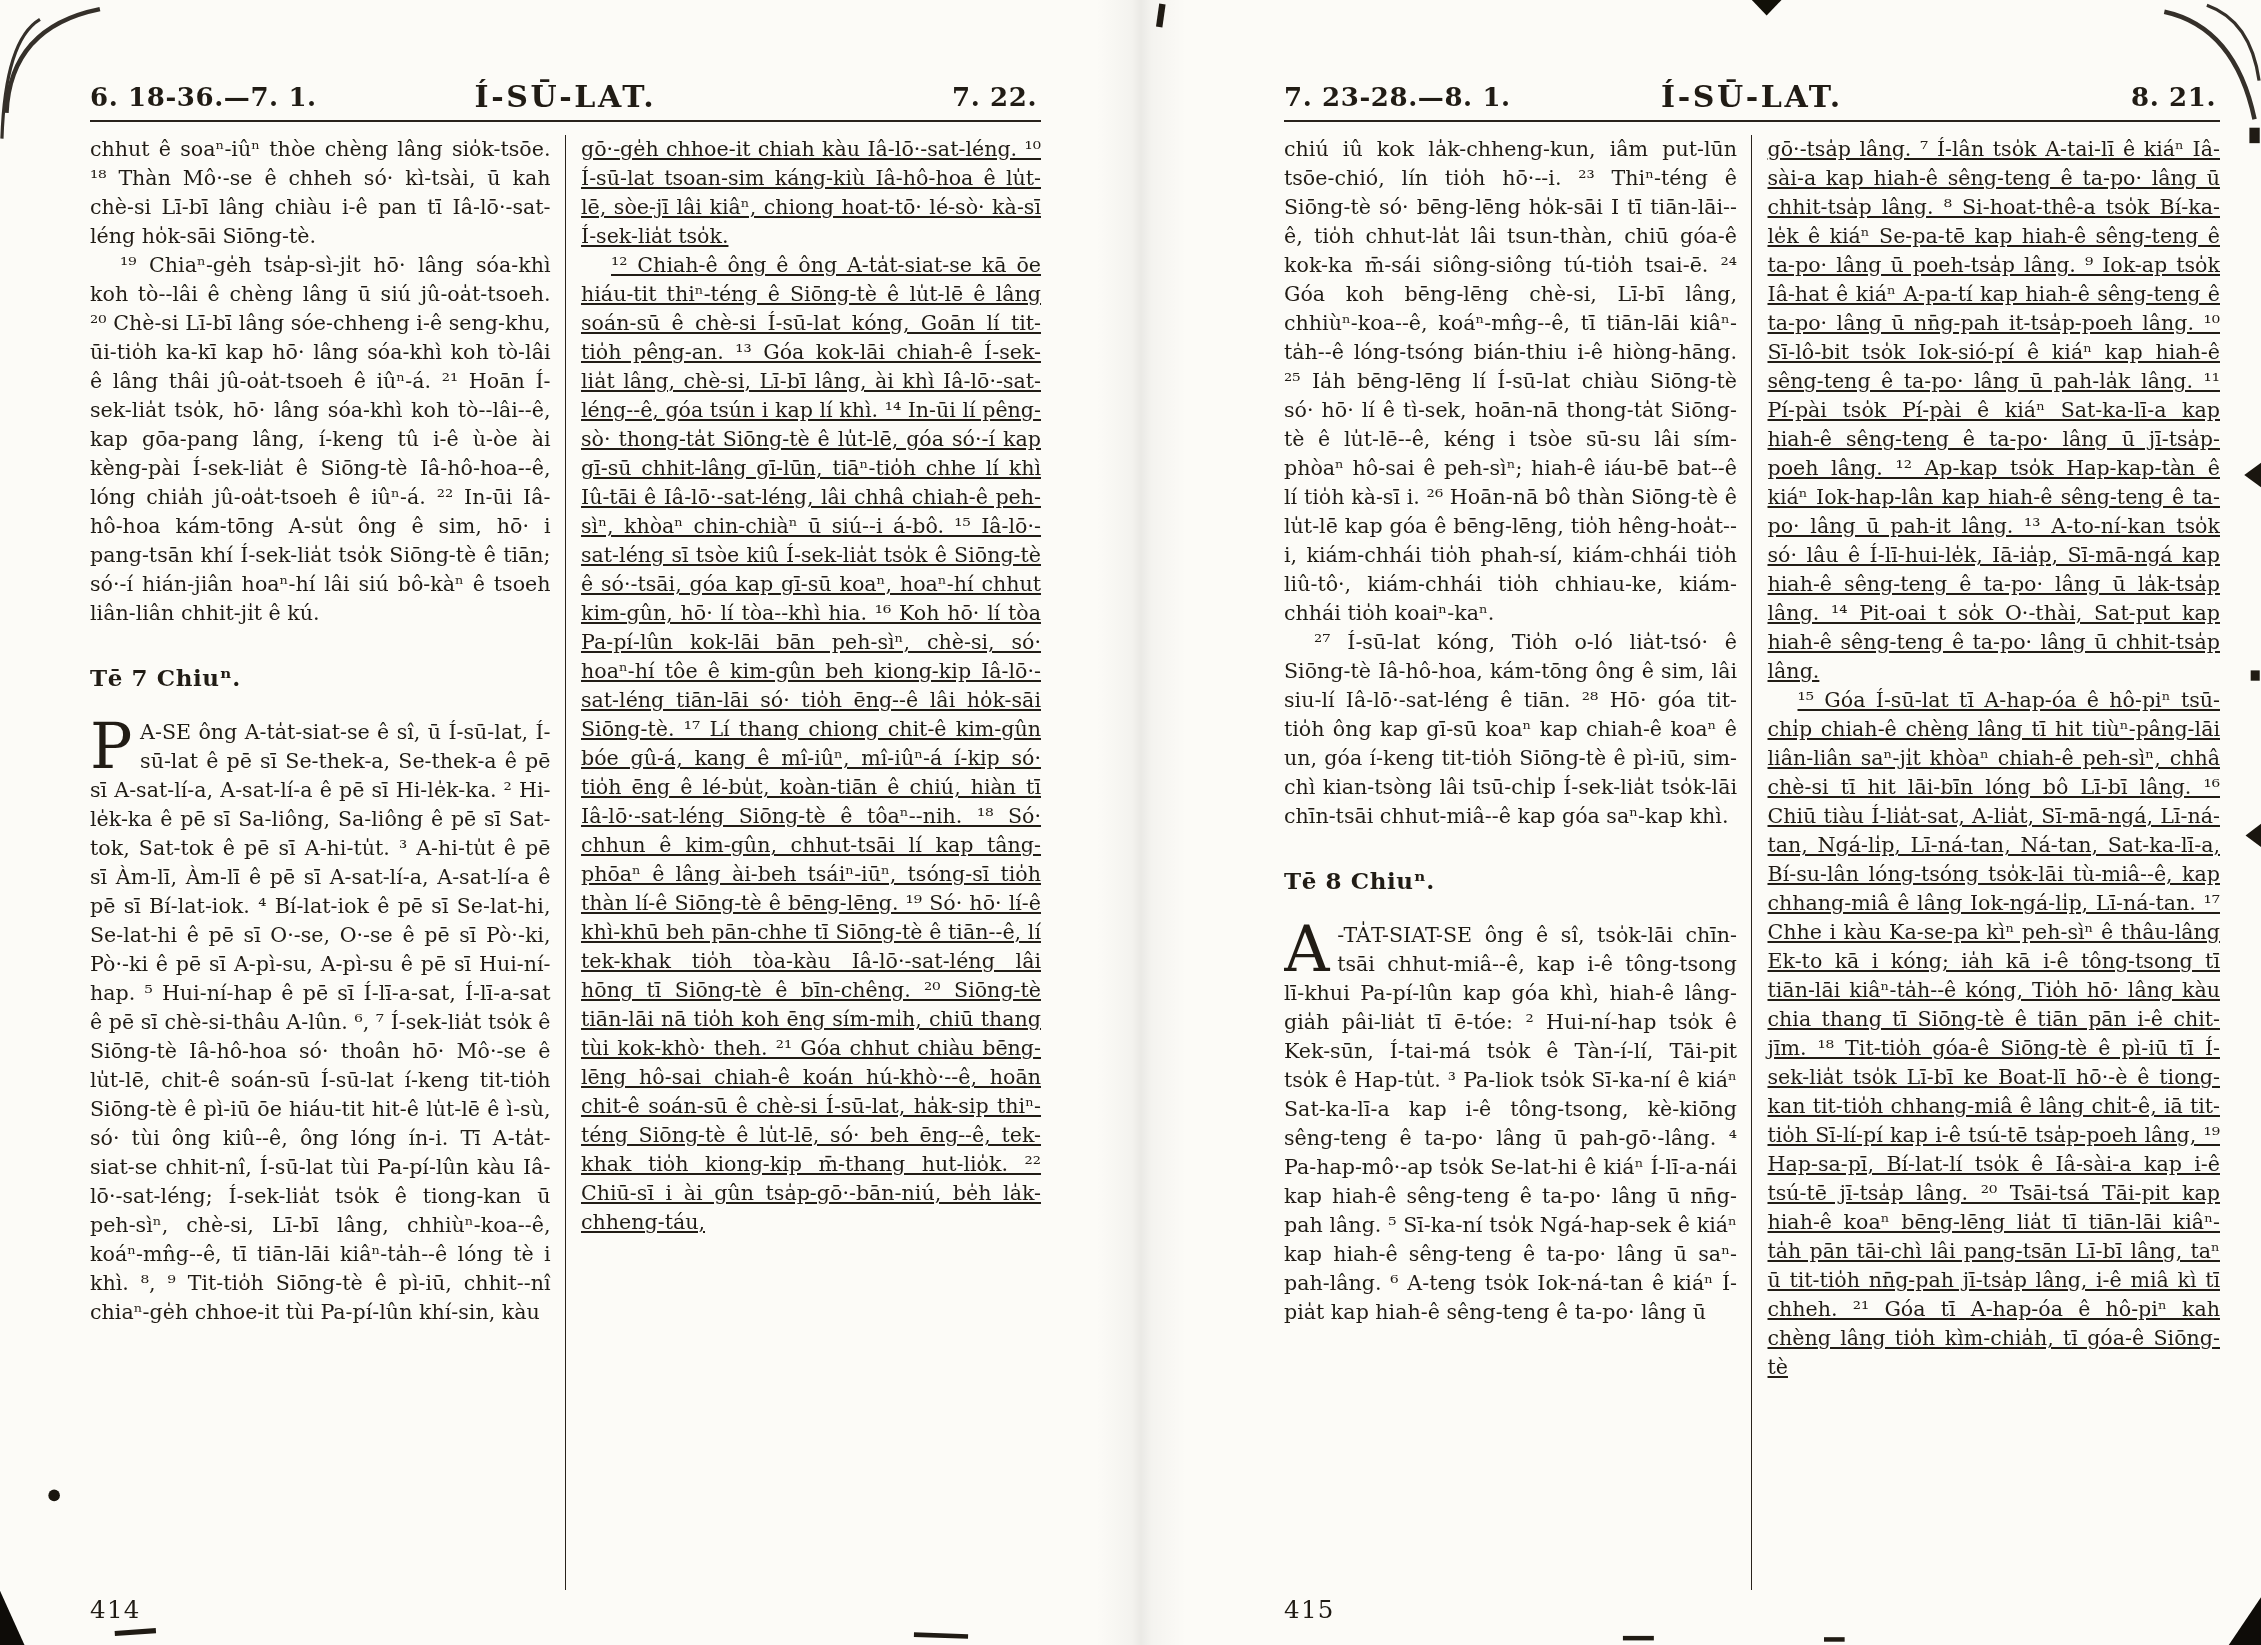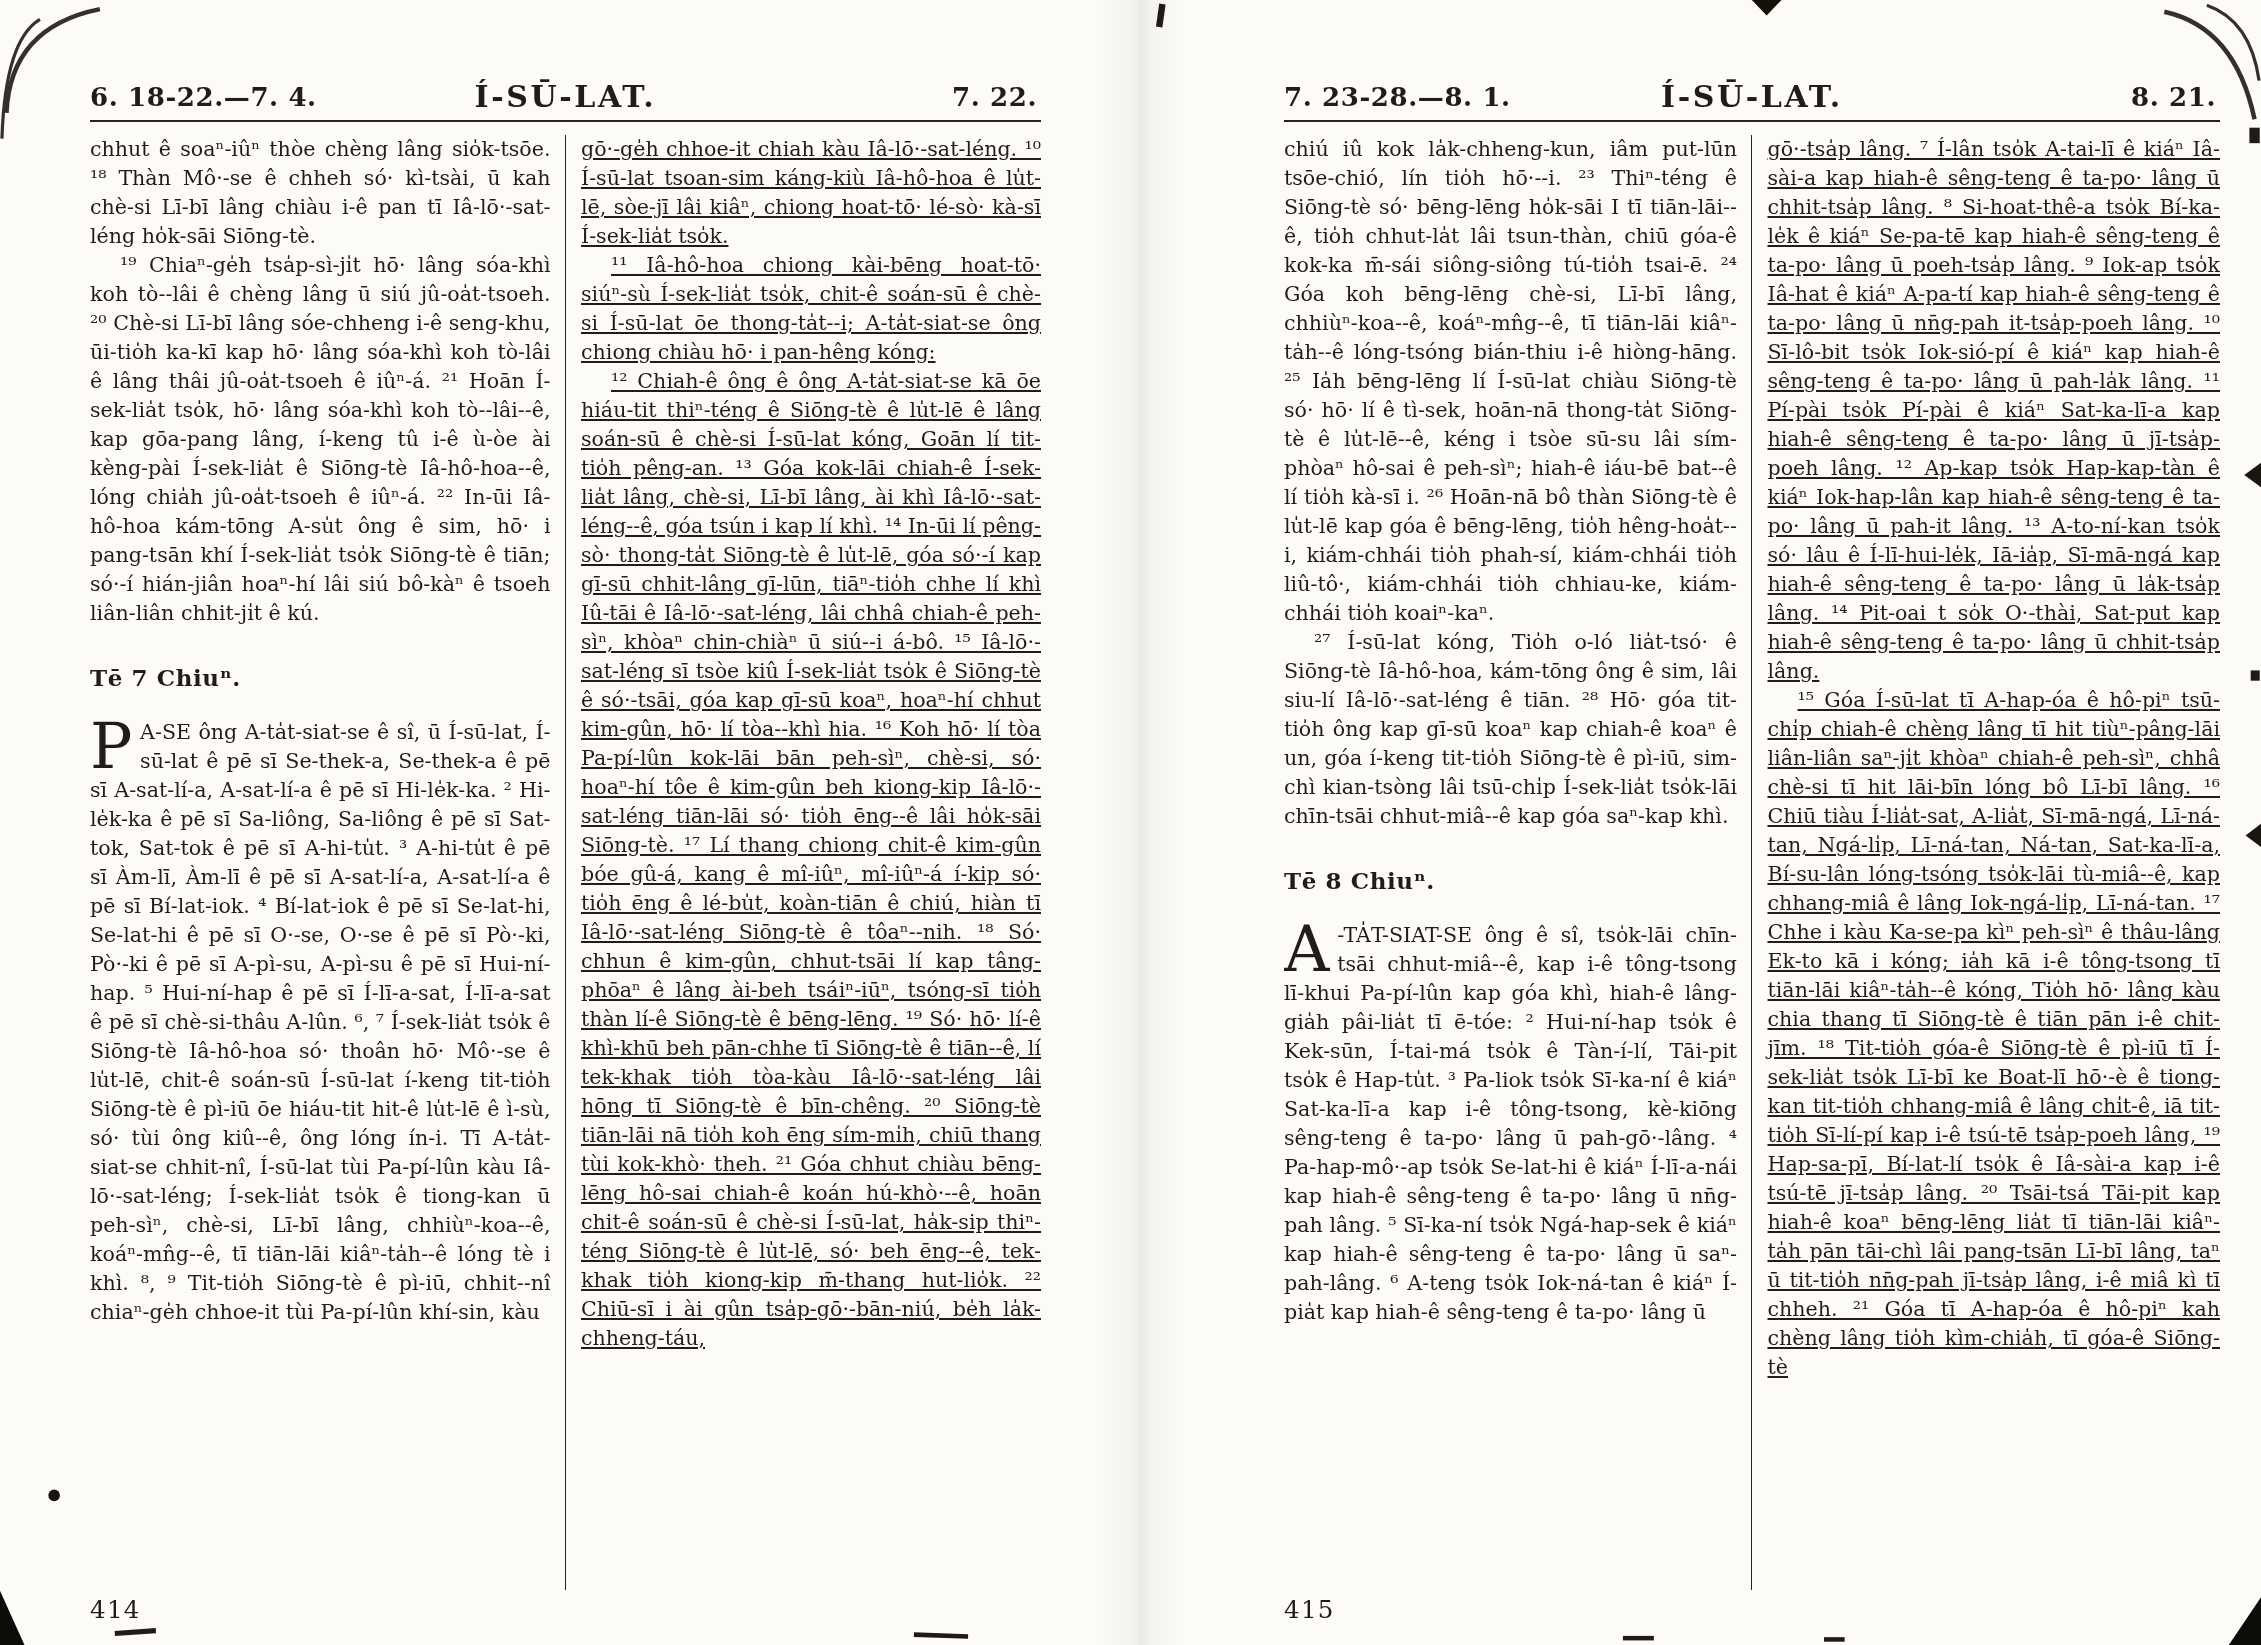--- a/index.html
+++ b/index.html
@@ -59,34 +59,33 @@
   .artifacts { position:absolute; inset:0; width:2261px; height:1645px; pointer-events:none; }
 </style>
 </head>
 <body>
 
 <div class="sheet">
   <div class="gutter-shadow"></div>
 
   <section class="page page-left">
     <header class="running-head">
-      <span class="rh-left">6. 18-22.—7. 4.</span>
+      <span class="rh-left">6. 18-36.—7. 1.</span>
       <span class="rh-center">Í-SŪ-LAT.</span>
       <span class="rh-right">7. 22.</span>
     </header>
     <div class="columns">
       <div class="col col-a">
           <p class="body">chhut ê soaⁿ-iûⁿ thòe chèng lâng sio̍k-tsōe. ¹⁸ Thàn Mô·-se ê chheh só· kì-tsài, ū kah chè-si Lī-bī lâng chiàu i-ê pan tī Iâ-lō·-sat-léng ho̍k-sāi Siōng-tè.</p>
           <p class="body indent">¹⁹ Chiaⁿ-ge̍h tsa̍p-sì-ji̍t hō· lâng sóa-khì koh tò--lâi ê chèng lâng ū siú jû-oa̍t-tsoeh. ²⁰ Chè-si Lī-bī lâng sóe-chheng i-ê seng-khu, ūi-tio̍h ka-kī kap hō· lâng sóa-khì koh tò-lâi ê lâng thâi jû-oa̍t-tsoeh ê iûⁿ-á. ²¹ Hoān Í-sek-lia̍t tso̍k, hō· lâng sóa-khì koh tò--lâi--ê, kap gōa-pang lâng, í-keng tû i-ê ù-òe ài kèng-pài Í-sek-lia̍t ê Siōng-tè Iâ-hô-hoa--ê, lóng chia̍h jû-oa̍t-tsoeh ê iûⁿ-á. ²² In-ūi Iâ-hô-hoa kám-tōng A-su̍t ông ê sim, hō· i pang-tsān khí Í-sek-lia̍t tso̍k Siōng-tè ê tiān; só·-í hián-jiân hoaⁿ-hí lâi siú bô-kàⁿ ê tsoeh liân-liân chhit-ji̍t ê kú.</p>
           <h2 class="heading">Tē 7 Chiuⁿ.</h2>
           <p class="body"><span class="dc">P</span>A-SE ông A-ta̍t-siat-se ê sî, ū Í-sū-lat, Í-sū-lat ê pē sī Se-thek-a, Se-thek-a ê pē sī A-sat-lí-a, A-sat-lí-a ê pē sī Hi-le̍k-ka. ² Hi-le̍k-ka ê pē sī Sa-liông, Sa-liông ê pē sī Sat-tok, Sat-tok ê pē sī A-hi-tu̍t. ³ A-hi-tu̍t ê pē sī Àm-lī, Àm-lī ê pē sī A-sat-lí-a, A-sat-lí-a ê pē sī Bí-lat-iok. ⁴ Bí-lat-iok ê pē sī Se-lat-hi, Se-lat-hi ê pē sī O·-se, O·-se ê pē sī Pò·-ki, Pò·-ki ê pē sī A-pì-su, A-pì-su ê pē sī Hui-ní-hap. ⁵ Hui-ní-hap ê pē sī Í-lī-a-sat, Í-lī-a-sat ê pē sī chè-si-thâu A-lûn. ⁶, ⁷ Í-sek-lia̍t tso̍k ê Siōng-tè Iâ-hô-hoa só· thoân hō· Mô·-se ê lu̍t-lē, chit-ê soán-sū Í-sū-lat í-keng tit-tio̍h Siōng-tè ê pì-iū ōe hiáu-tit hit-ê lu̍t-lē ê ì-sù, só· tùi ông kiû--ê, ông lóng ín-i. Tī A-ta̍t-siat-se chhit-nî, Í-sū-lat tùi Pa-pí-lûn kàu Iâ-lō·-sat-léng; Í-sek-lia̍t tso̍k ê tiong-kan ū peh-sìⁿ, chè-si, Lī-bī lâng, chhiùⁿ-koa--ê, koáⁿ-mn̂g--ê, tī tiān-lāi kiâⁿ-ta̍h--ê lóng tè i khì. ⁸, ⁹ Tit-tio̍h Siōng-tè ê pì-iū, chhit--nî chiaⁿ-ge̍h chhoe-it tùi Pa-pí-lûn khí-sin, kàu</p>
         </div>
       <div class="col col-b">
           <p class="body">gō·-ge̍h chhoe-it chiah kàu Iâ-lō·-sat-léng. ¹⁰ Í-sū-lat tsoan-sim káng-kiù Iâ-hô-hoa ê lu̍t-lē, sòe-jī lâi kiâⁿ, chiong hoat-tō· lé-sò· kà-sī Í-sek-lia̍t tso̍k.</p>
-          <p class="body indent">¹¹ Iâ-hô-hoa chiong kài-bēng hoat-tō· siúⁿ-sù Í-sek-lia̍t tso̍k, chit-ê soán-sū ê chè-si Í-sū-lat ōe thong-ta̍t--i; A-ta̍t-siat-se ông chiong chiàu hō· i pan-hêng kóng:</p>
           <p class="body indent">¹² Chiah-ê ông ê ông A-ta̍t-siat-se kā ōe hiáu-tit thiⁿ-téng ê Siōng-tè ê lu̍t-lē ê lâng soán-sū ê chè-si Í-sū-lat kóng, Goān lí tit-tio̍h pêng-an. ¹³ Góa kok-lāi chiah-ê Í-sek-lia̍t lâng, chè-si, Lī-bī lâng, ài khì Iâ-lō·-sat-léng--ê, góa tsún i kap lí khì. ¹⁴ In-ūi lí pêng-sò· thong-ta̍t Siōng-tè ê lu̍t-lē, góa só·-í kap gī-sū chhit-lâng gī-lūn, tiāⁿ-tio̍h chhe lí khì Iû-tāi ê Iâ-lō·-sat-léng, lâi chhâ chiah-ê peh-sìⁿ, khòaⁿ chin-chiàⁿ ū siú--i á-bô. ¹⁵ Iâ-lō·-sat-léng sī tsòe kiû Í-sek-lia̍t tso̍k ê Siōng-tè ê só·-tsāi, góa kap gī-sū koaⁿ, hoaⁿ-hí chhut kim-gûn, hō· lí tòa--khì hia. ¹⁶ Koh hō· lí tòa Pa-pí-lûn kok-lāi bān peh-sìⁿ, chè-si, só· hoaⁿ-hí tôe ê kim-gûn beh kiong-kip Iâ-lō·-sat-léng tiān-lāi só· tio̍h ēng--ê lâi ho̍k-sāi Siōng-tè. ¹⁷ Lí thang chiong chit-ê kim-gûn bóe gû-á, kang ê mî-iûⁿ, mî-iûⁿ-á í-kip só· tio̍h ēng ê lé-bu̍t, koàn-tiān ê chiú, hiàn tī Iâ-lō·-sat-léng Siōng-tè ê tôaⁿ--nih. ¹⁸ Só· chhun ê kim-gûn, chhut-tsāi lí kap tâng-phōaⁿ ê lâng ài-beh tsáiⁿ-iūⁿ, tsóng-sī tio̍h thàn lí-ê Siōng-tè ê bēng-lēng. ¹⁹ Só· hō· lí-ê khì-khū beh pān-chhe tī Siōng-tè ê tiān--ê, lí tek-khak tio̍h tòa-kàu Iâ-lō·-sat-léng lâi hōng tī Siōng-tè ê bīn-chêng. ²⁰ Siōng-tè tiān-lāi nā tio̍h koh ēng sím-mi̍h, chiū thang tùi kok-khò· theh. ²¹ Góa chhut chiàu bēng-lēng hô-sai chiah-ê koán hú-khò·--ê, hoān chit-ê soán-sū ê chè-si Í-sū-lat, ha̍k-sip thiⁿ-téng Siōng-tè ê lu̍t-lē, só· beh ēng--ê, tek-khak tio̍h kiong-kip m̄-thang hut-lio̍k. ²² Chiū-sī i ài gûn tsa̍p-gō·-bān-niú, be̍h la̍k-chheng-táu,</p>
         </div>
     </div>
     <footer class="folio">414</footer>
   </section>
 
   <section class="page page-right">
     <header class="running-head">
       <span class="rh-left">7. 23-28.—8. 1.</span>
       <span class="rh-center">Í-SŪ-LAT.</span>

